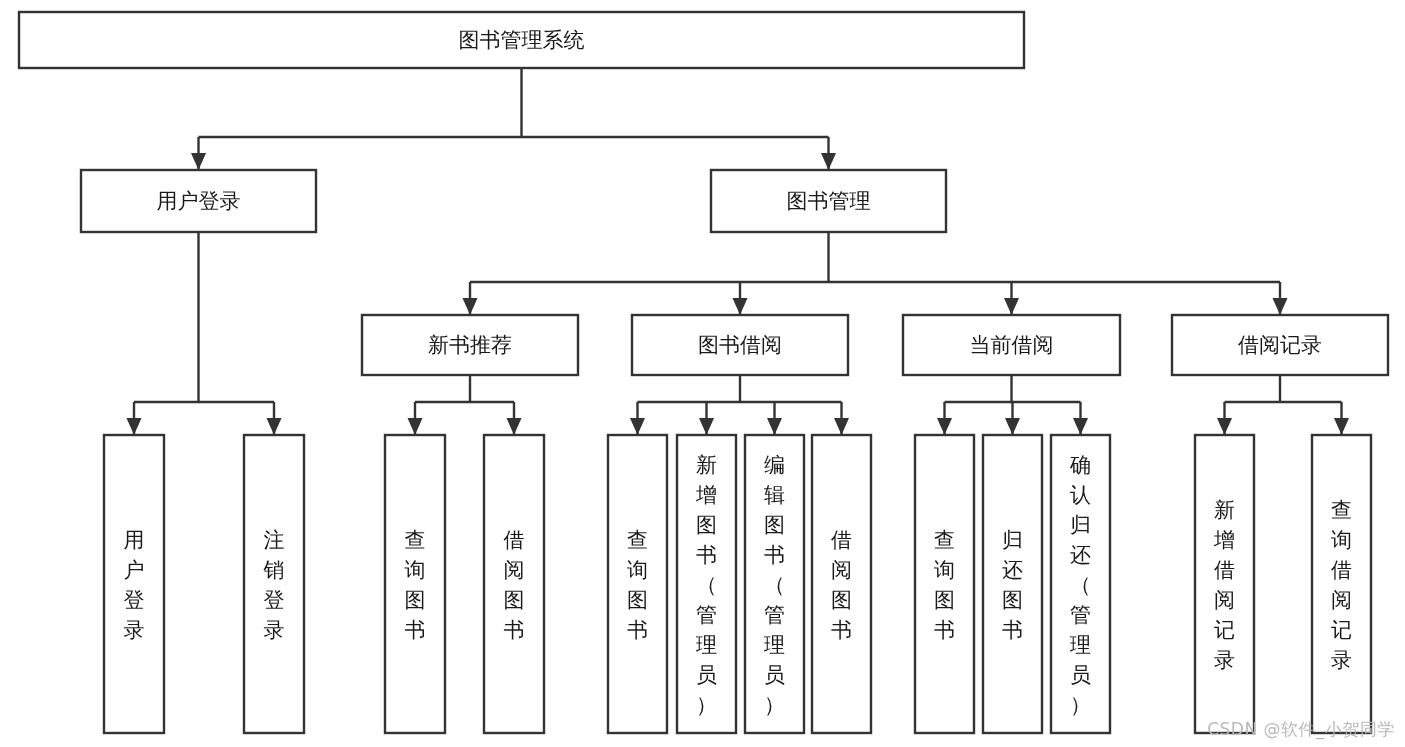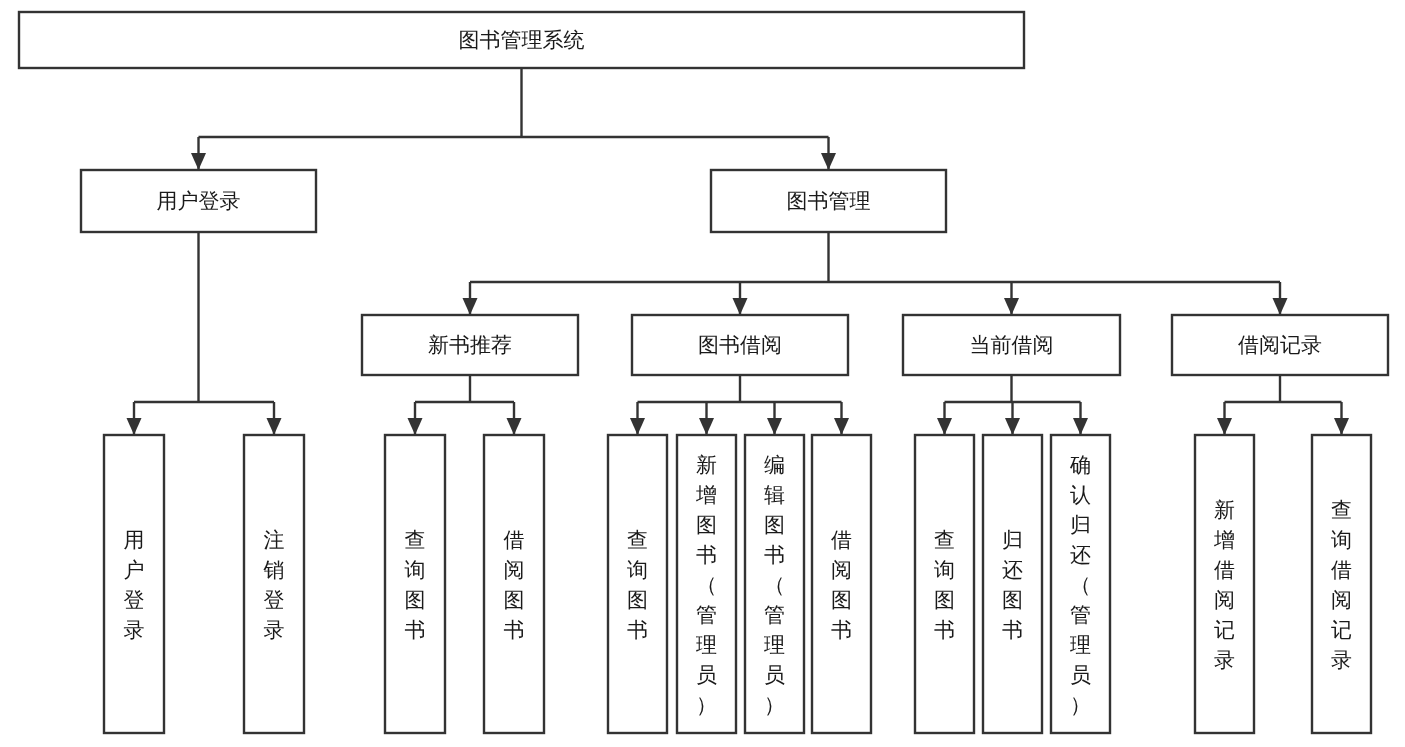--- a/index.html
+++ b/index.html
@@ -198,13 +198,14 @@
         <g>
           <rect x="1195" y="435" width="59" height="298" class="node-box"></rect>
           <text x="1224.5" y="517.4" class="node-label-vertical"><tspan x="1224.5" dy="0">新</tspan><tspan x="1224.5" dy="30">增</tspan><tspan x="1224.5" dy="30">借</tspan><tspan x="1224.5" dy="30">阅</tspan><tspan x="1224.5" dy="30">记</tspan><tspan x="1224.5" dy="30">录</tspan></text>
         </g>
         <g>
           <rect x="1312" y="435" width="59" height="298" class="node-box"></rect>
           <text x="1341.5" y="517.4" class="node-label-vertical"><tspan x="1341.5" dy="0">查</tspan><tspan x="1341.5" dy="30">询</tspan><tspan x="1341.5" dy="30">借</tspan><tspan x="1341.5" dy="30">阅</tspan><tspan x="1341.5" dy="30">记</tspan><tspan x="1341.5" dy="30">录</tspan></text>
         </g>
       </g>
   </svg>
+  <div class="watermark">CSDN @软件_小贺同学</div>
 </div>
 
 </body></html>

